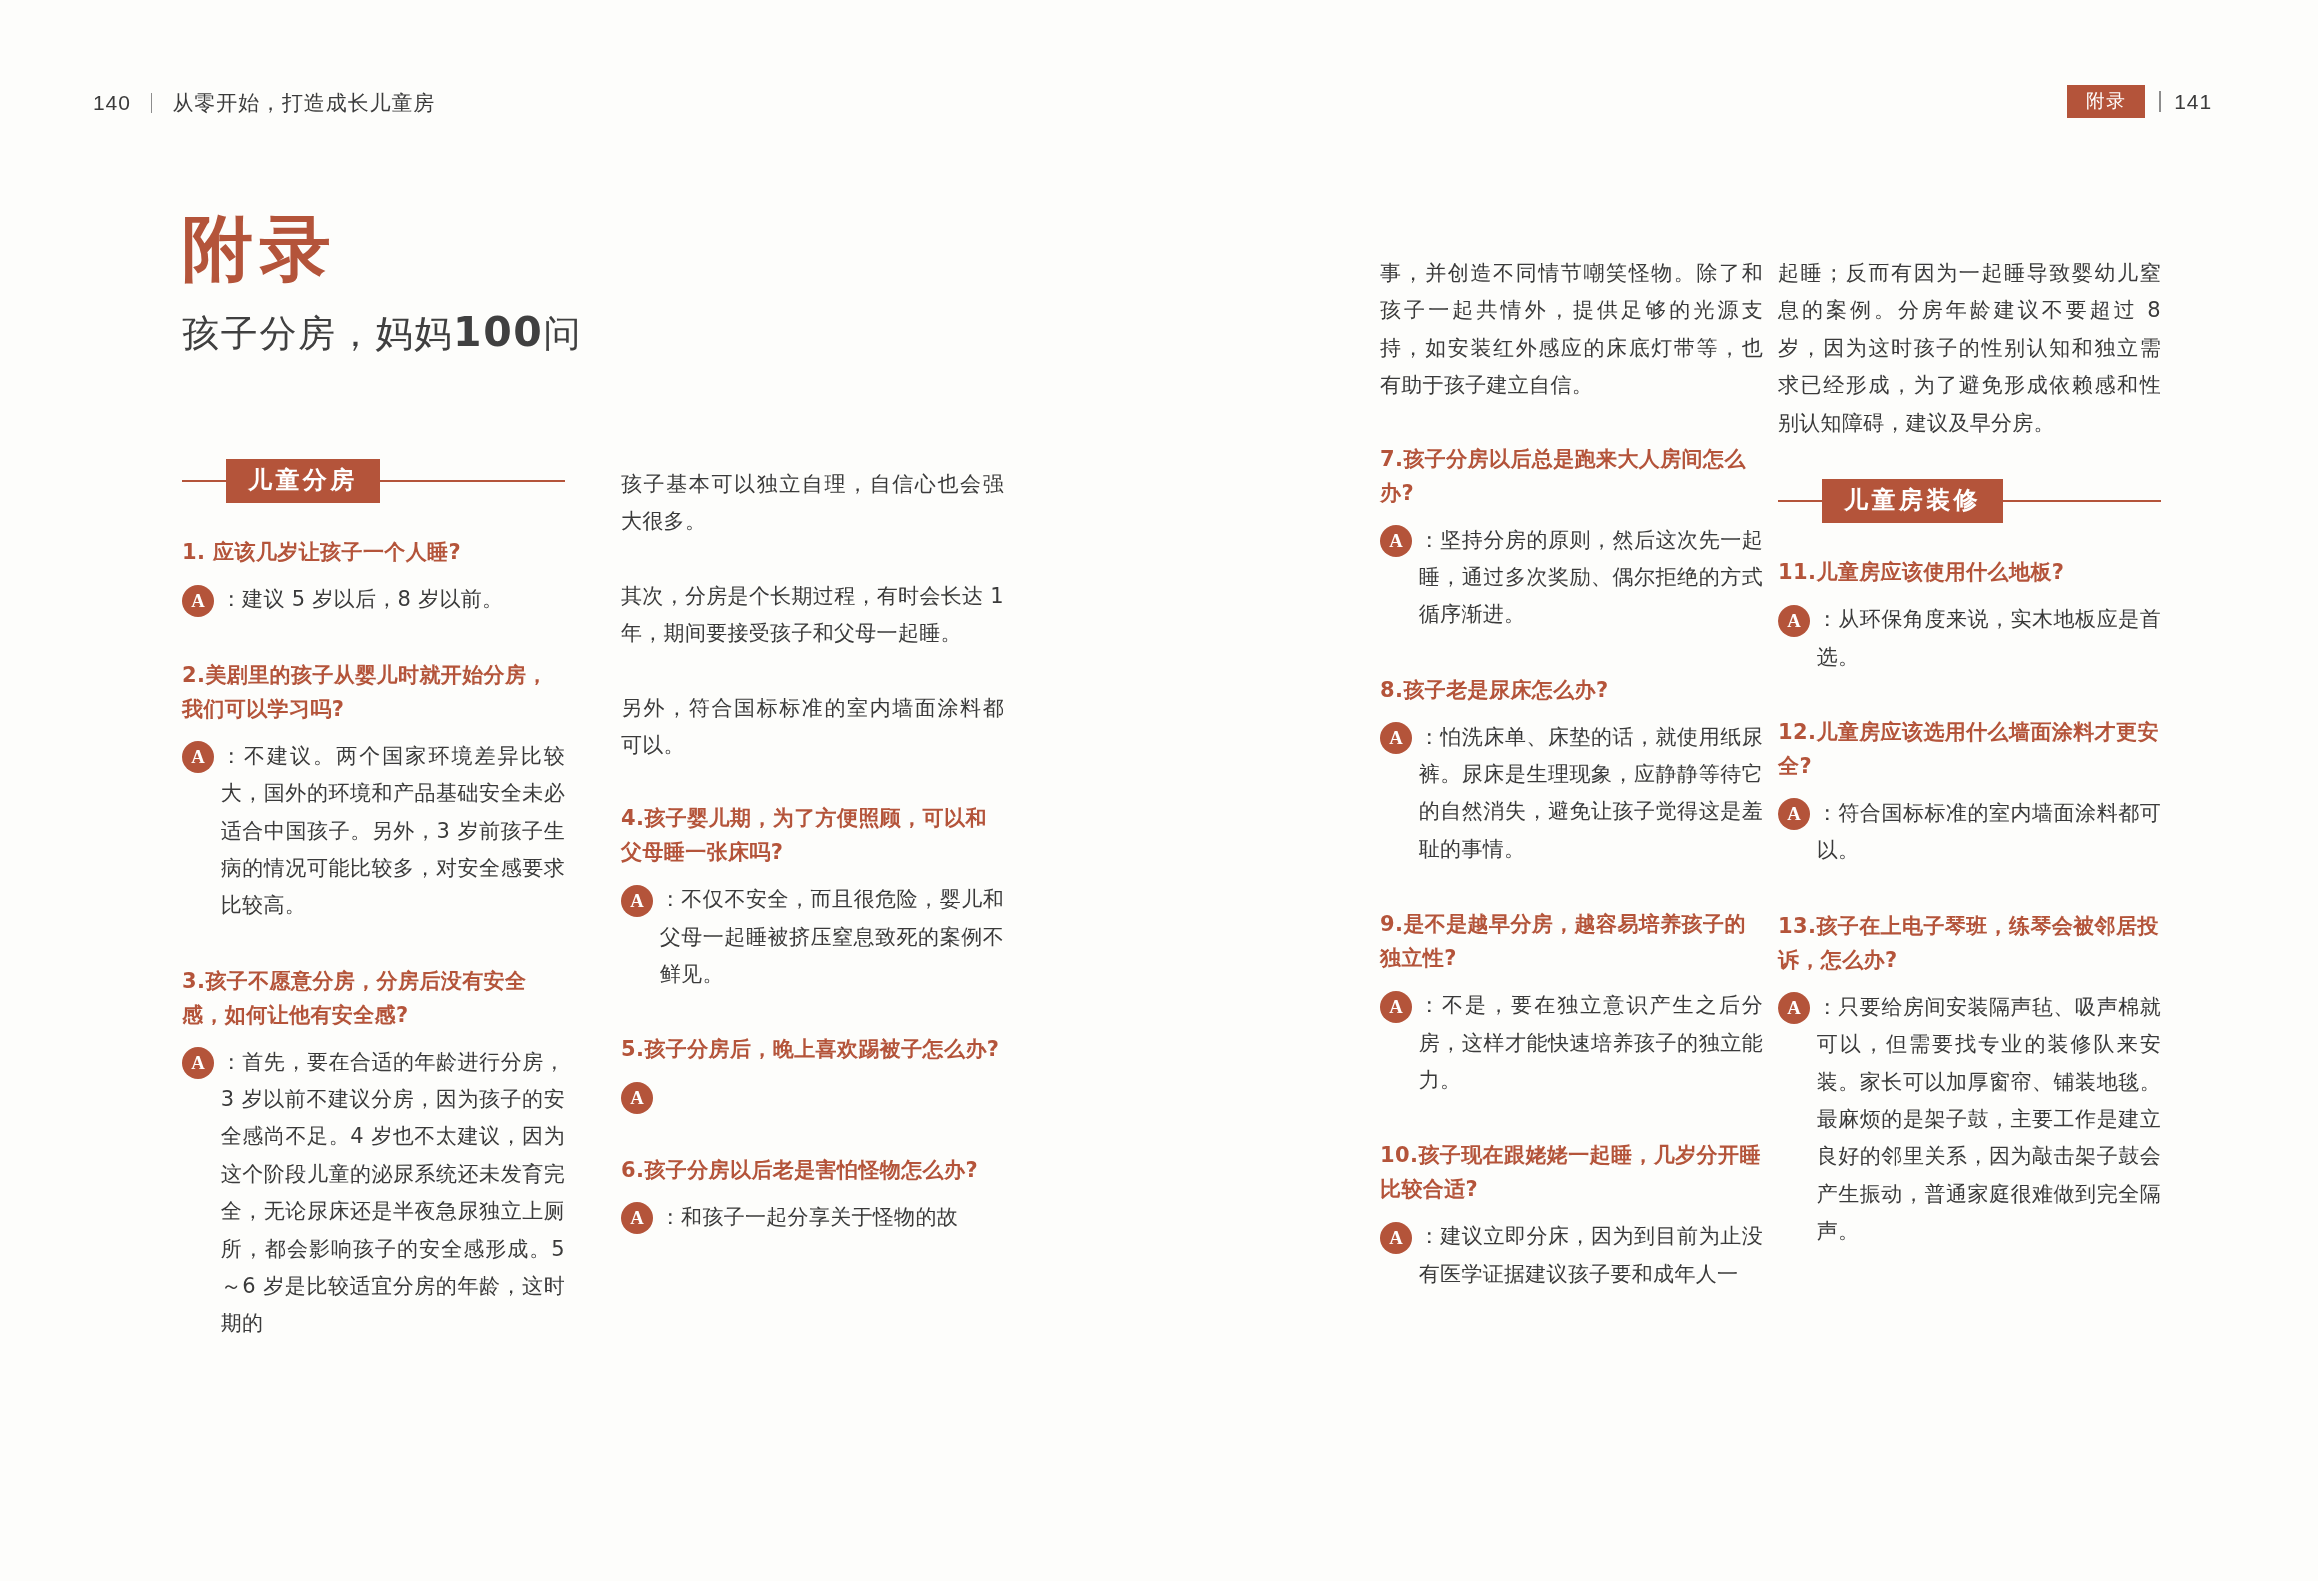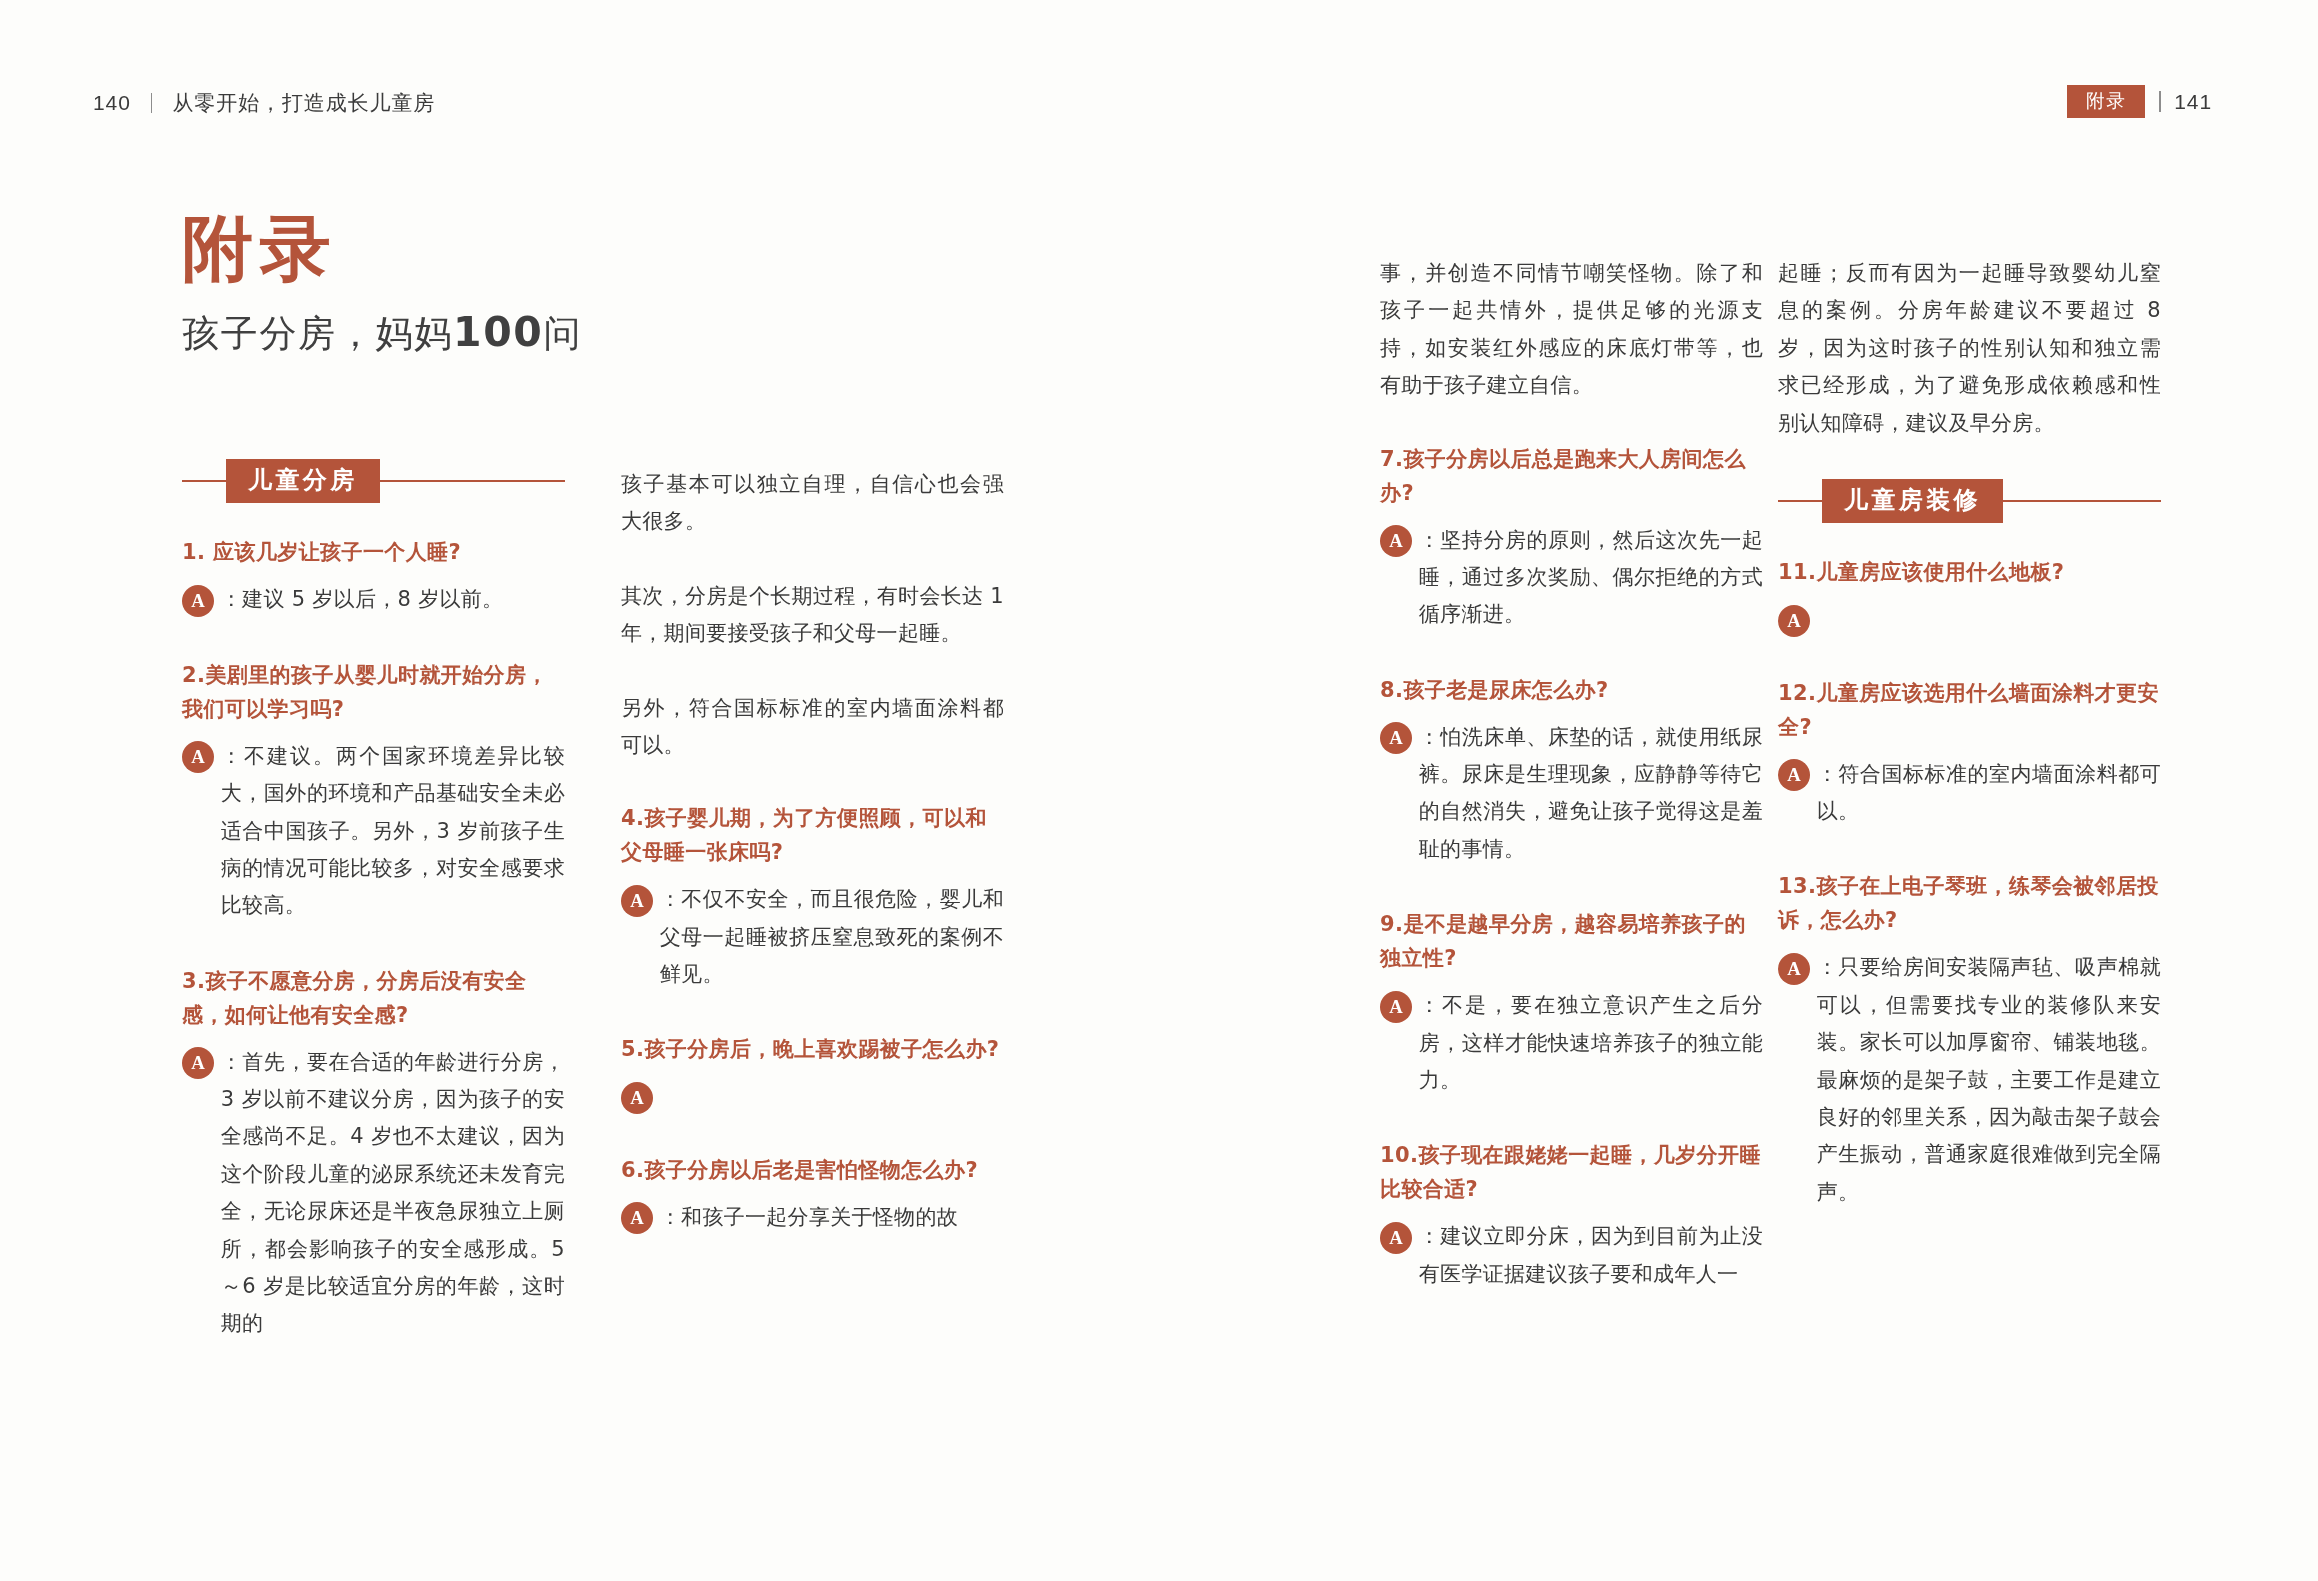--- a/index.html
+++ b/index.html
@@ -238,20 +238,21 @@
 
     <div class="ribbon">
       <span class="line"></span>
       <span class="label">儿童房装修</span>
       <span class="line-r"></span>
     </div>
 
     <div class="q">11.儿童房应该使用什么地板?</div>
     <div class="ans">
       <span class="badge">A</span>
+      <span class="txt">从环保角度来说，实木地板应是首选。</span>
     </div>
 
     <div class="q">12.儿童房应该选用什么墙面涂料才更安全?</div>
     <div class="ans">
       <span class="badge">A</span>
       <span class="txt">符合国标标准的室内墙面涂料都可以。</span>
     </div>
 
     <div class="q">13.孩子在上电子琴班，练琴会被邻居投诉，怎么办?</div>
     <div class="ans">

